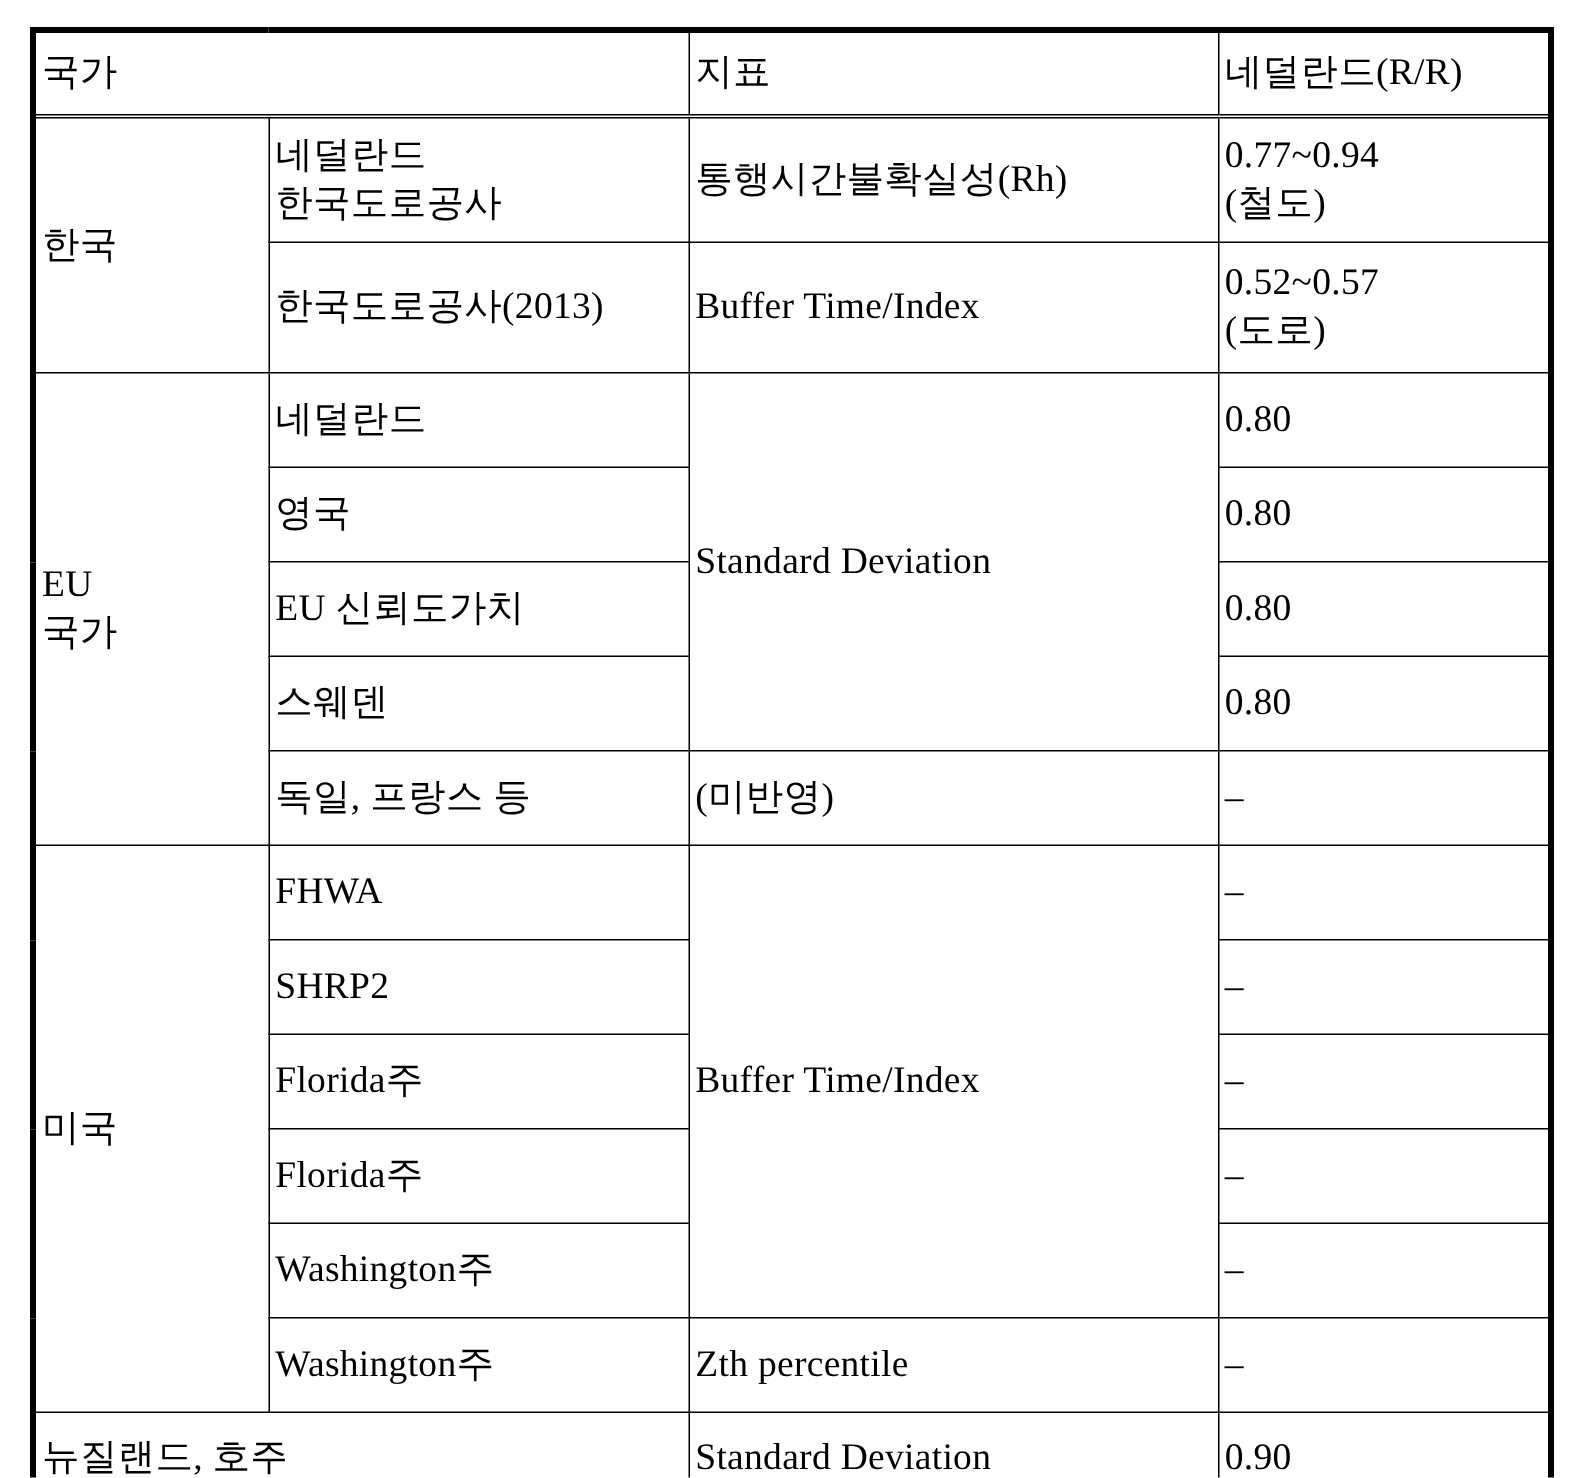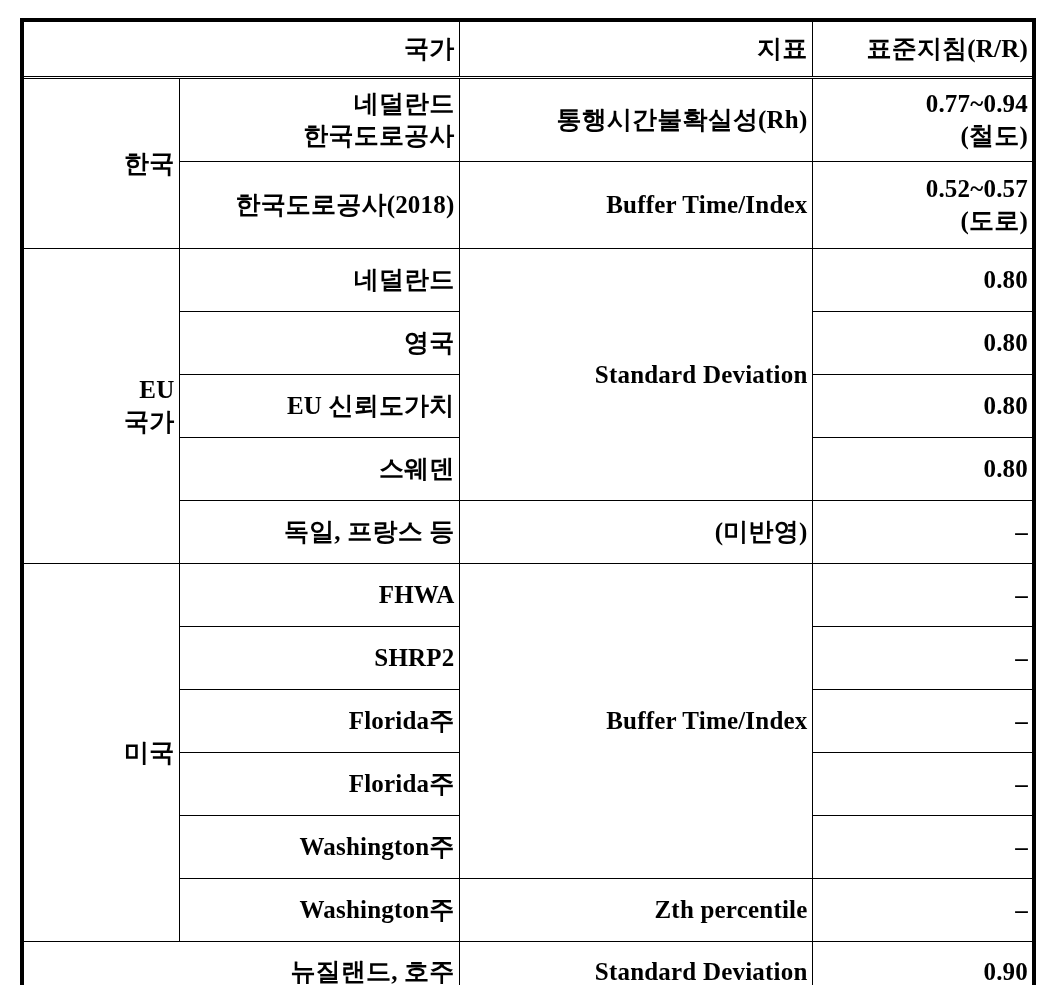--- a/index.html
+++ b/index.html
@@ -32,23 +32,23 @@
     border-left: 4px solid #000;
     border-right: 4px solid #000;
     border-top: 4px solid #000;
     border-bottom: 4px solid #000;
   }
 
   table.reliability-table td,
   table.reliability-table th {
     border: 1px solid #000;
     padding: 2px 4px;
-    text-align: right;
+    text-align: left;
     vertical-align: middle;
-    font-weight: bold;
+    font-weight: normal;
     font-size: 25px;
     line-height: 1.28;
     letter-spacing: 0.2px;
   }
 
   
   col.c-group  { width: 157px; }
   col.c-name   { width: 280px; }
   col.c-index  { width: 353px; }
   col.c-value  { width: 222px; }
@@ -101,40 +101,40 @@
     <colgroup>
       <col class="c-group">
       <col class="c-name">
       <col class="c-index">
       <col class="c-value">
     </colgroup>
     <thead>
       <tr class="header-row">
         <th class="head-country" colspan="2">국가</th>
         <th>지표</th>
-        <th>표준지침(R/R)</th>
+        <th>네덜란드(R/R)</th>
       </tr>
     </thead>
     <tbody>
 
       <tr class="row-kr-1 block-top">
         <td class="group-cell" rowspan="2">한국</td>
         <td>
           <span>네덜란드</span><br>
           <span>한국도로공사</span>
         </td>
         <td>통행시간불확실성(Rh)</td>
         <td class="value-cell">
           <span>0.77~0.94</span>
           <span class="sub">(철도)</span>
         </td>
       </tr>
 
       <tr class="row-kr-2">
-        <td>한국도로공사(2018)</td>
+        <td>한국도로공사(2013)</td>
         <td class="spaced">Buffer Time/Index</td>
         <td class="value-cell">
           <span>0.52~0.57</span>
           <span class="sub">(도로)</span>
         </td>
       </tr>
 
       <tr class="row-eu block-top">
         <td class="group-cell" rowspan="5">
           <span>EU</span><br>

